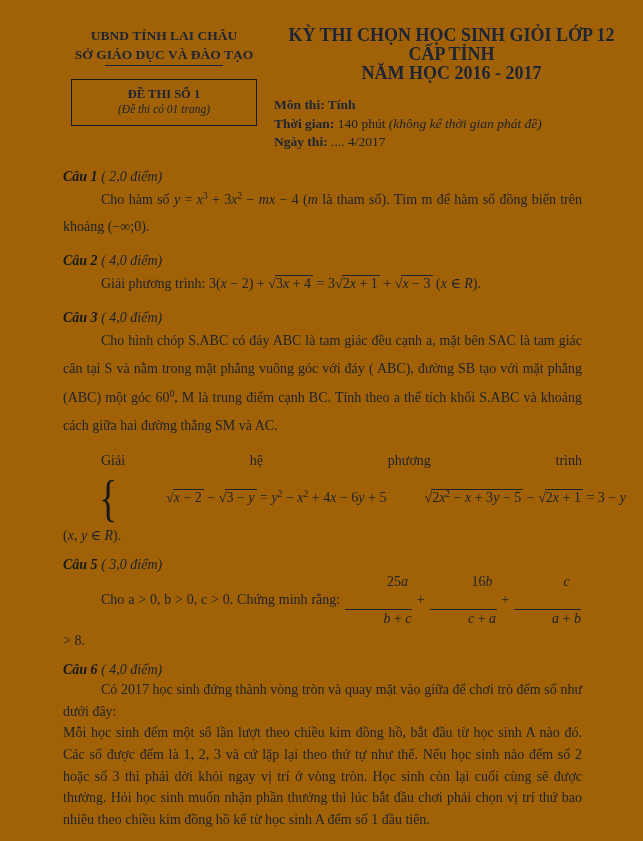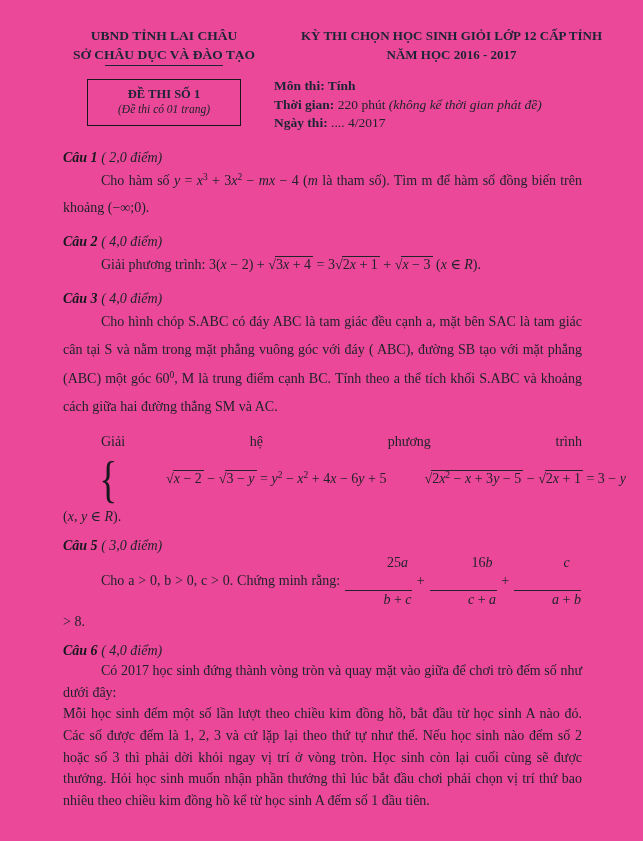--- a/index.html
+++ b/index.html
@@ -1,39 +1,39 @@
 <!DOCTYPE html>
 <html lang="vi"><head>
 <meta charset="utf-8">
 <style>
   * { margin:0; padding:0; box-sizing:border-box; }
   html,body { background:#ffffff; }
   .page {
     position:relative;
     width:643px; height:841px;
-    background:#ec4899;
+    background:#a16207;
     font-family:"Liberation Serif","DejaVu Serif",serif;
     color:#20232a;
     overflow:hidden;
     padding-top:26px;
   }
   
   .header { display:flex; margin:0 8px 0 64px; }
   .header-left { width:200px; text-align:center; }
   .header-right { flex:1; text-align:center; padding-left:4px; }
   .org-line { font-weight:bold; font-size:13.5px; line-height:19px; color:#1c2435; }
   .org-underline { width:118px; border-top:1.6px solid #1c2435; margin:1px auto 0; }
   .exam-box {
-    width:154px; margin:13px auto 0;
+    width:186px; margin:13px auto 0;
     border:1.6px solid #15181c;
     padding:6px 2px 8px;
   }
   .exam-box-title { font-weight:bold; font-size:12.5px; line-height:16px; color:#1c2435; }
   .exam-box-sub { font-style:italic; font-size:11.5px; line-height:15px; }
-  .title-line { font-weight:bold; font-size:13px; line-height:19px; color:#1c2435; }
+  .title-line { font-weight:bold; font-size:18px; line-height:19px; color:#1c2435; }
   .exam-info { text-align:left; margin:13px 0 0 6px; font-size:13.5px; line-height:18.5px; }
   .exam-info b { color:#1c2435; }
   .note-italic { font-style:italic; }
   
   main { margin:15px 61px 8px 63px; }
   .question { margin-bottom:11px; }
   .question.snug { margin-bottom:6px; }
   .q-heading { font-size:14px; font-style:italic; line-height:19px; }
   .q-num { font-weight:bold; color:#15181c; }
   .q-body { font-size:14px; line-height:27px; }
@@ -59,33 +59,33 @@
   .footer-note { text-align:center; font-style:italic; font-size:14px; margin-top:3px; }
 </style>
 </head>
 <body>
 
 <div class="page">
 
   <header class="header">
     <div class="header-left">
       <div class="org-line">UBND TỈNH LAI CHÂU</div>
-      <div class="org-line">SỞ CHÂU DỤC VÀ ĐÀO TẠO</div>
+      <div class="org-line">SỞ GIÁO DỤC VÀ ĐÀO TẠO</div>
       <div class="org-underline"></div>
       <div class="exam-box">
         <div class="exam-box-title">ĐỀ THI SỐ 1</div>
         <div class="exam-box-sub">(Đề thi có 01 trang)</div>
       </div>
     </div>
     <div class="header-right">
       <div class="title-line">KỲ THI CHỌN HỌC SINH GIỎI LỚP 12 CẤP TỈNH</div>
       <div class="title-line">NĂM HỌC 2016 - 2017</div>
       <div class="exam-info">
         <div class="info-line"><b>Môn thi:</b><b> Tính</b></div>
-        <div class="info-line"><b>Thời gian:</b><span> 220 phút </span><span class="note-italic">(không kể thời gian phát đề)</span></div>
+        <div class="info-line"><b>Thời gian:</b><span> 140 phút </span><span class="note-italic">(không kể thời gian phát đề)</span></div>
         <div class="info-line"><b>Ngày thi:</b><span> .... 4/2017</span></div>
       </div>
     </div>
   </header>
 
   <main>
 
     <div class="question">
       <div class="q-heading"><span class="q-num">Câu 1</span><span> ( 2,0 điểm)</span></div>
       <div class="q-body">

